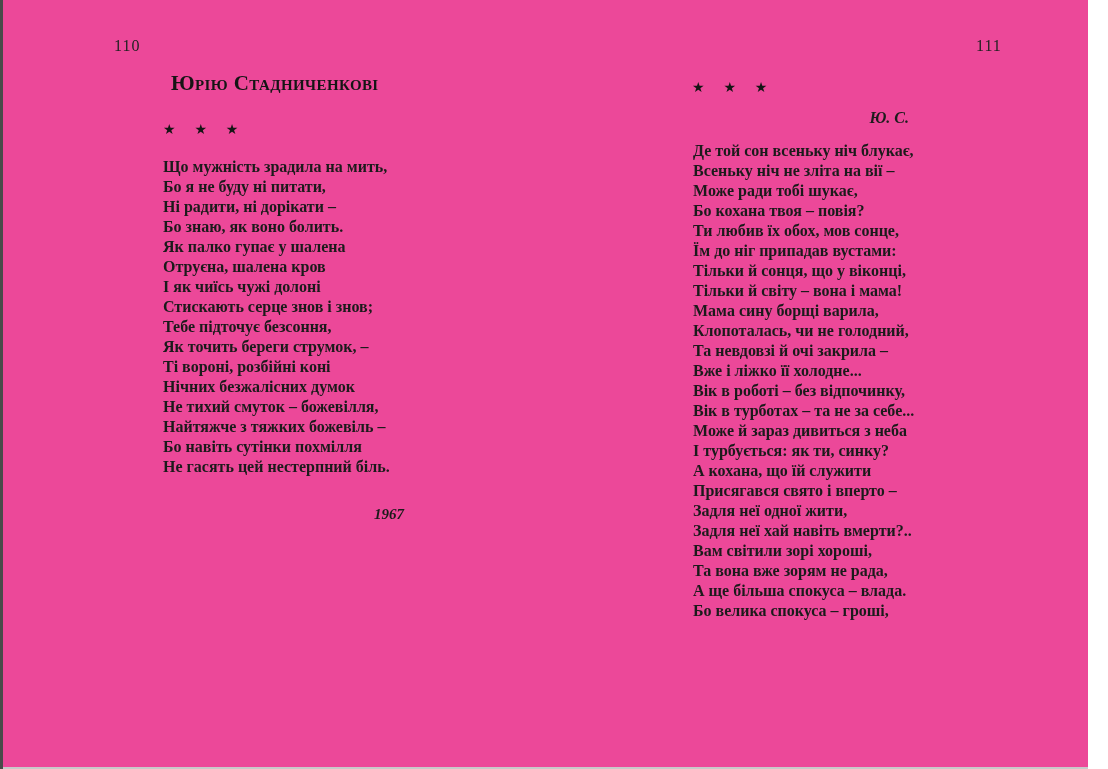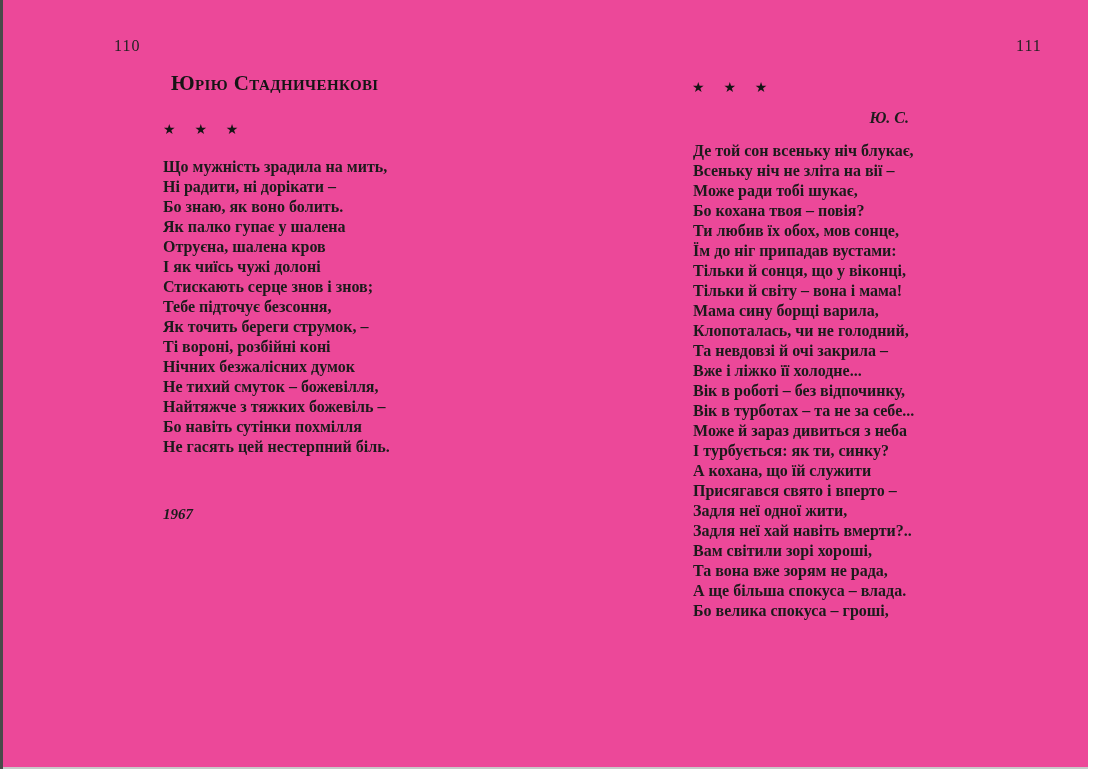--- a/index.html
+++ b/index.html
@@ -25,21 +25,21 @@
     height: 2px;
     background: #c9c9c9;
   }
   .page-number {
     position: absolute;
     font-size: 16px;
     letter-spacing: 1px;
     color: #222;
   }
   .page-number.left  { left: 111px; top: 37px; }
-  .page-number.right { left: 973px; top: 37px; margin-left: 40px; }
+  .page-number.right { left: 973px; top: 37px; }
   .title {
     position: absolute;
     left: 160px;
     top: 63px;
     margin: 8px;
     font-size: 21px;
     font-weight: bold;
     font-variant: small-caps;
     letter-spacing: 0.4px;
     color: #151515;
@@ -73,40 +73,41 @@
     color: #1b1b1b;
     white-space: nowrap;
   }
   .poem.left  { left: 160px; top: 157px; }
   .poem.right { left: 690px; top: 141px; }
   .year {
     position: absolute;
     left: 160px;
     top: 506px;
     width: 241px;
-    text-align: left;
+    text-align: right;
     font-size: 15px;
     font-style: italic;
     font-weight: bold;
     color: #1b1b1b;
   }
 </style>
 </head>
 <body>
 
 <div class="spread">
 
   <div class="page-number left">110</div>
 
   <h1 class="title">Юрію Стадниченкові</h1>
 
   <div class="stars left">★ ★ ★</div>
 
   <div class="poem left">
       <div>Що мужність зрадила на мить,</div>
+      <div>Бо я не буду ні питати,</div>
       <div>Ні радити, ні дорікати –</div>
       <div>Бо знаю, як воно болить.</div>
       <div>Як палко гупає у шалена</div>
       <div>Отруєна, шалена кров</div>
       <div>І як чиїсь чужі долоні</div>
       <div>Стискають серце знов і знов;</div>
       <div>Тебе підточує безсоння,</div>
       <div>Як точить береги струмок, –</div>
       <div>Ті вороні, розбійні коні</div>
       <div>Нічних безжалісних думок</div>

